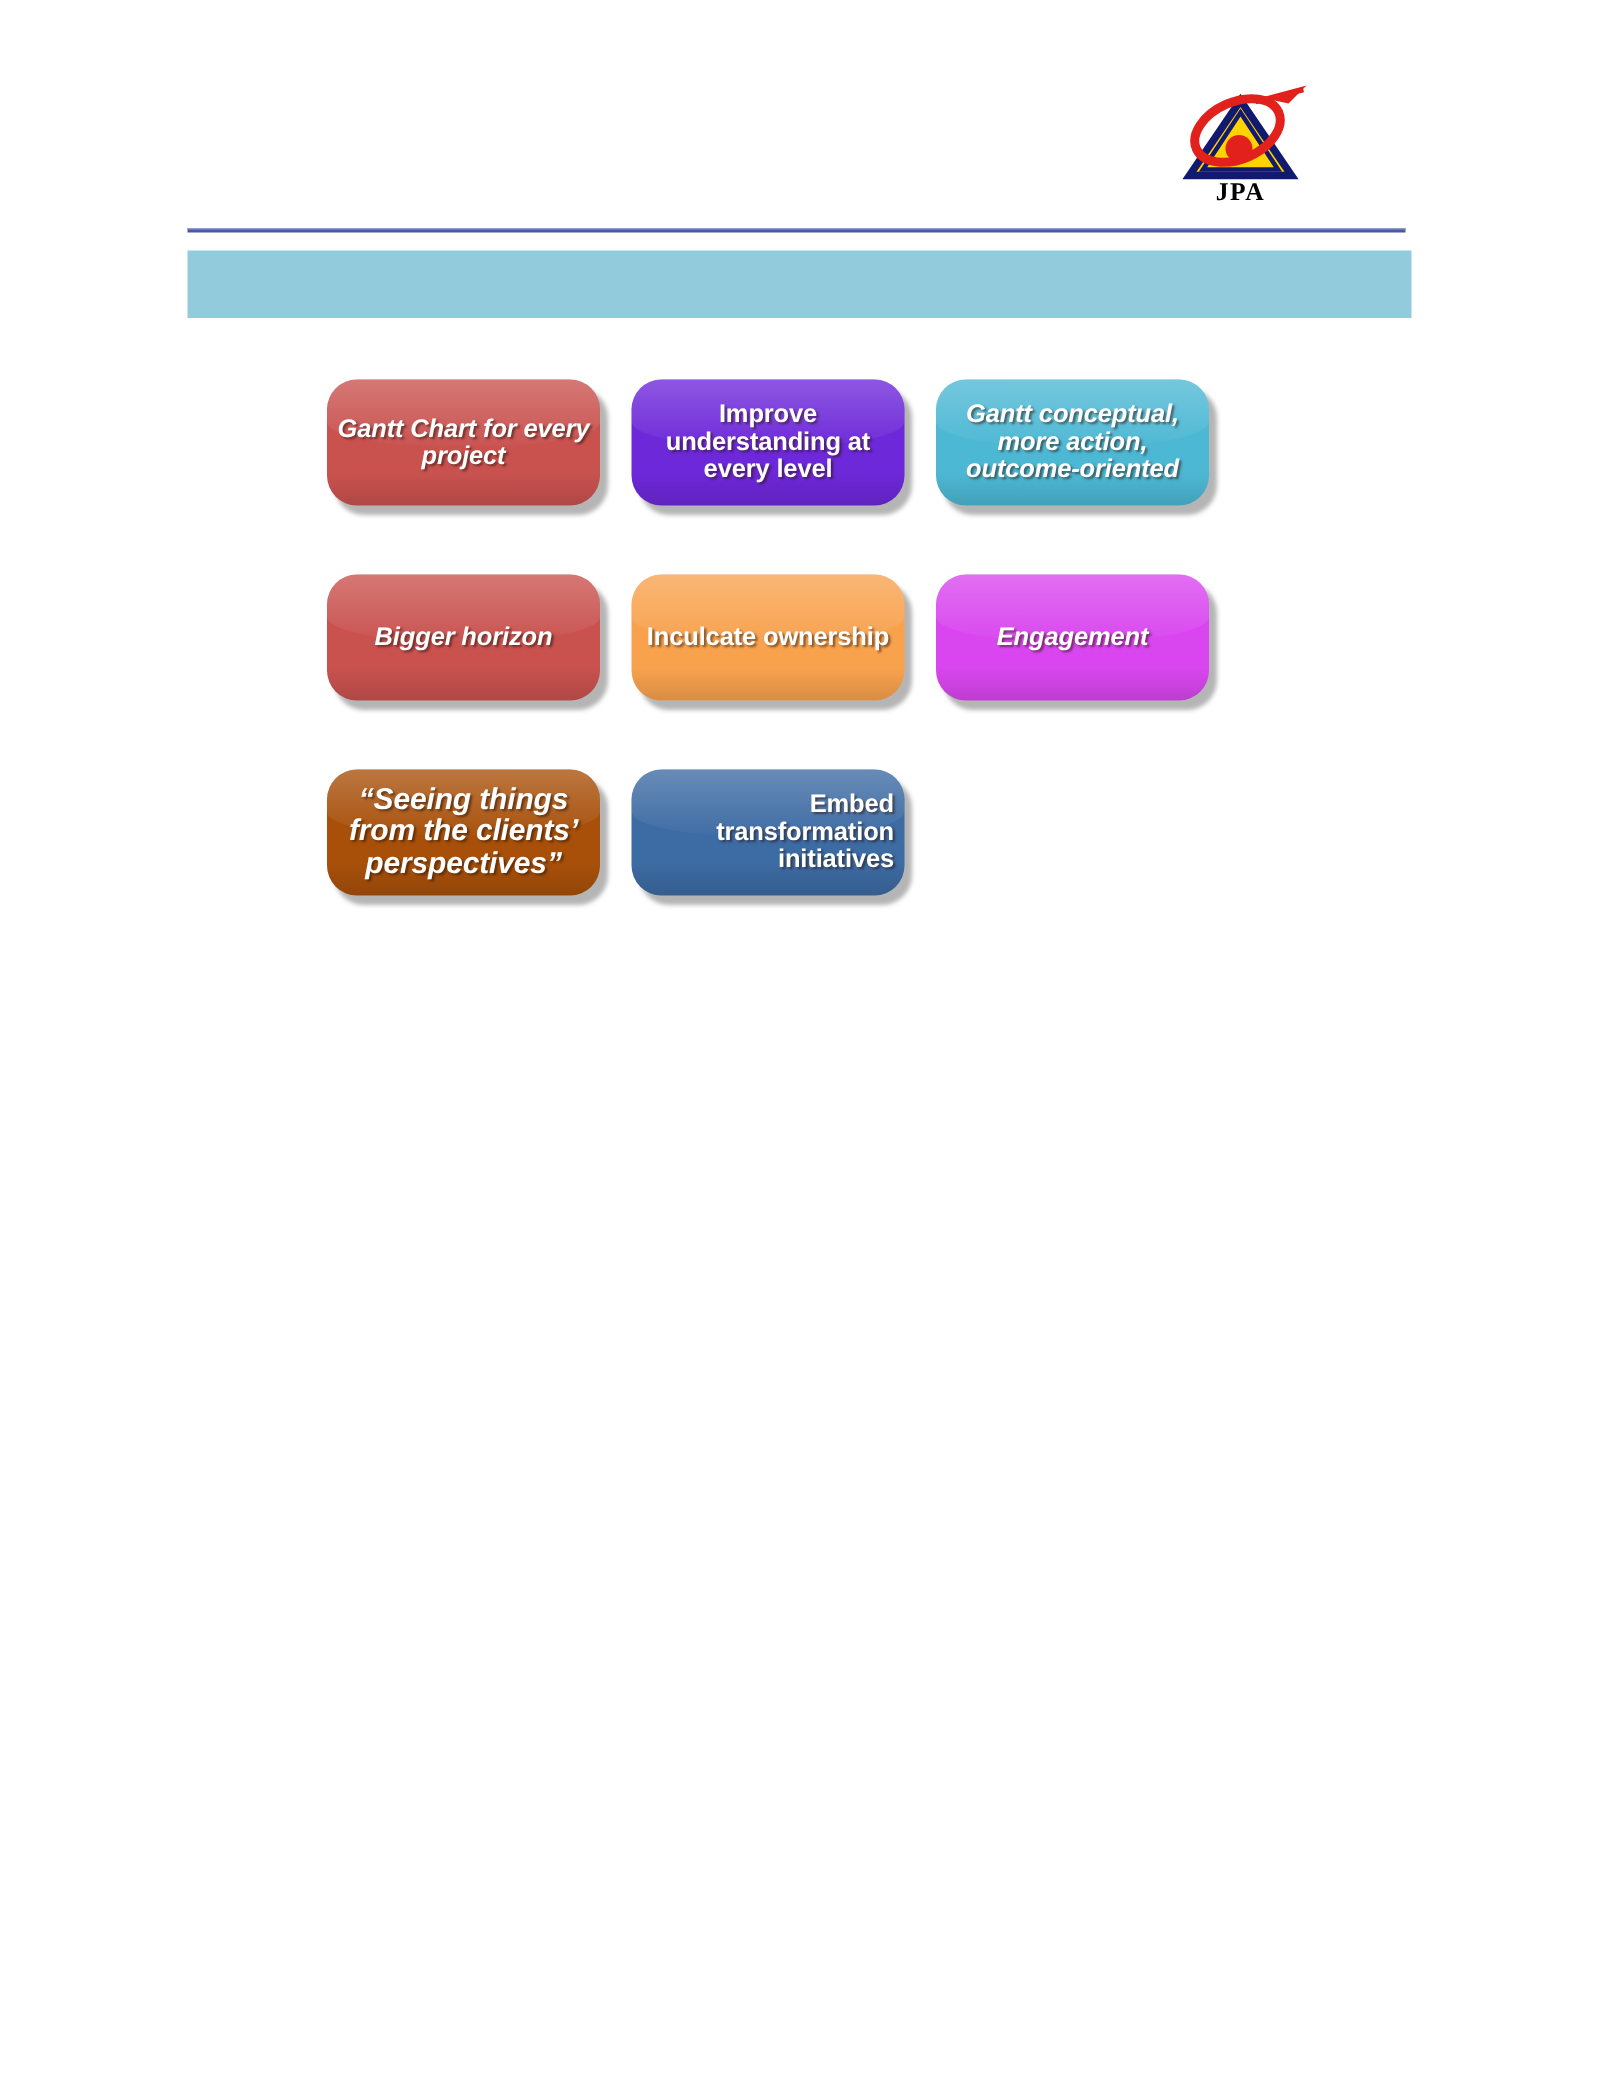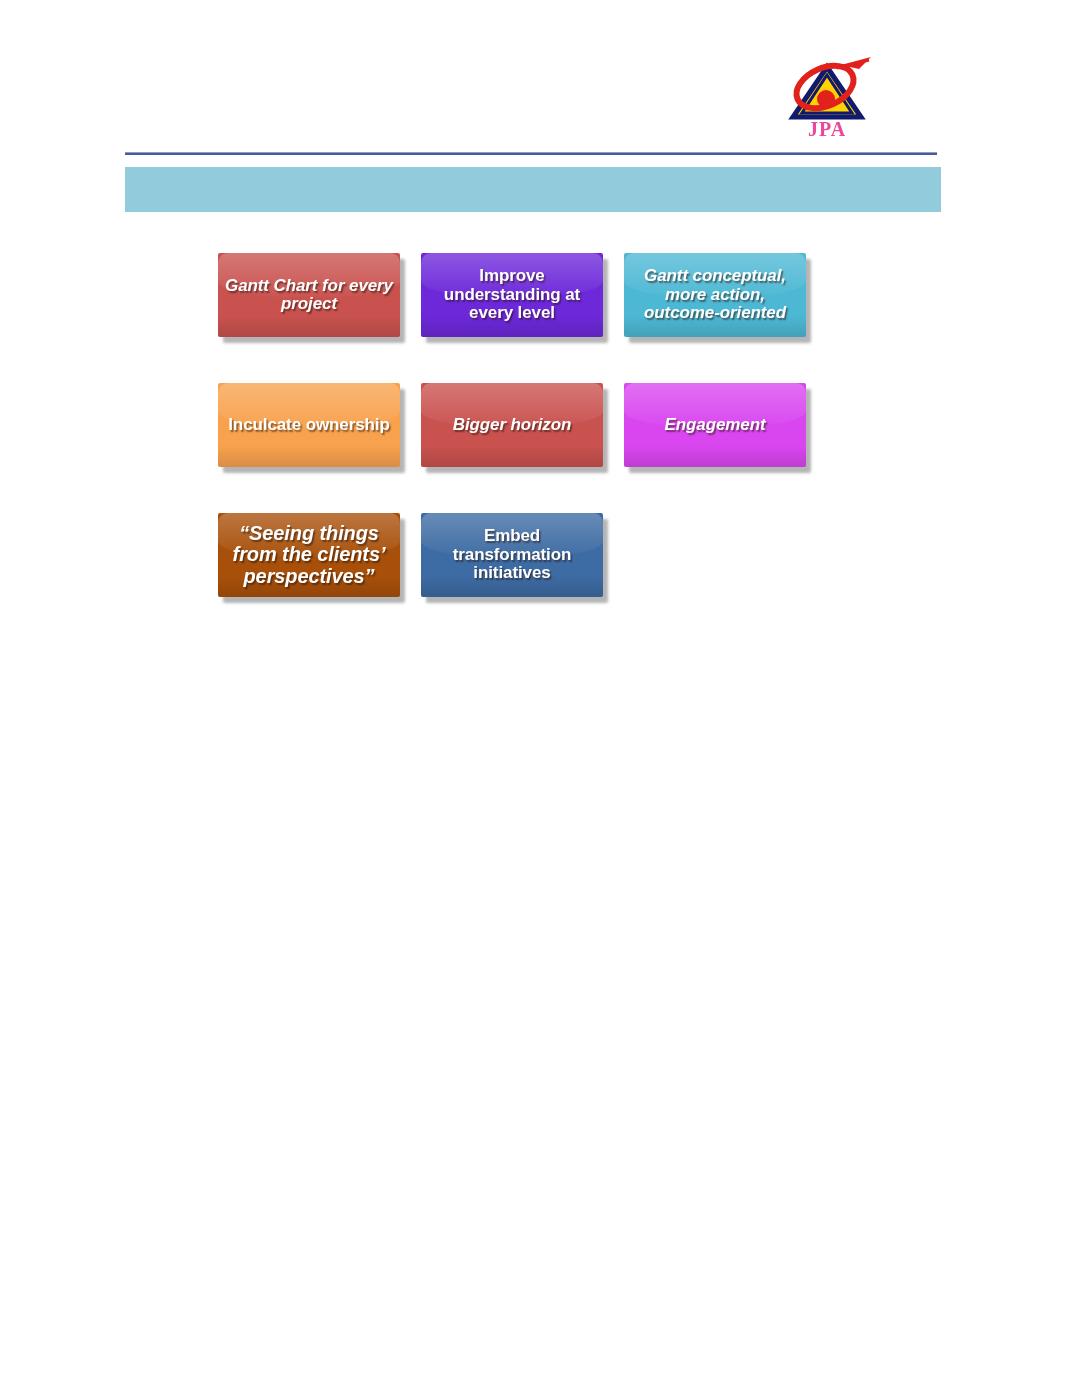--- a/index.html
+++ b/index.html
@@ -32,23 +32,23 @@
     height: 70px;
   }
   .logo-text {
     position: absolute;
     left: 0;
     top: 63px;
     width: 96px;
     text-align: center;
     font-family: "Liberation Serif", serif;
     font-weight: bold;
-    font-size: 20px;
+    font-size: 17px;
     letter-spacing: 1px;
-    color: #ec4899;
+    color: #000000;
   }
 
   
   .header-rule {
     position: absolute;
     left: 125px;
     top: 152px;
     width: 812px;
     height: 3px;
     background: #4a5a9e;
@@ -85,21 +85,21 @@
     position: relative;
     width: 187px;
     height: 118px;
   }
   .box {
     position: absolute;
     left: 0;
     top: 0;
     width: 182px;
     height: 84px;
-    border-radius: 2px;
+    border-radius: 20px;
     display: flex;
     align-items: center;
     justify-content: center;
     text-align: center;
     padding: 4px 7px;
     color: #ffffff;
     font-weight: bold;
     font-size: 17px;
     line-height: 1.08;
     letter-spacing: -0.1px;
@@ -171,42 +171,42 @@
     </div>
   </div>
 
   <div class="cell">
     <div class="box italic" style="background: rgb(77, 184, 212);">
       <span>Gantt conceptual, more action, outcome-oriented</span>
     </div>
   </div>
 
   <div class="cell">
+    <div class="box italic" style="background: rgb(201, 82, 79);">
+      <span>Bigger horizon</span>
+    </div>
+  </div>
+
+  <div class="cell">
     <div class="box" style="background: rgb(248, 162, 78);">
       <span>Inculcate ownership</span>
     </div>
   </div>
 
   <div class="cell">
-    <div class="box italic" style="background: rgb(201, 82, 79);">
-      <span>Bigger horizon</span>
-    </div>
-  </div>
-
-  <div class="cell">
     <div class="box italic" style="background: #d946ef;">
       <span>Engagement</span>
     </div>
   </div>
 
   <div class="cell">
     <div class="box italic small" style="background: rgb(168, 80, 10);">
       <span>“Seeing things from the clients’ perspectives”</span>
     </div>
   </div>
 
   <div class="cell">
-    <div class="box" style="background: rgb(61, 107, 163);">
+    <div class="box" style="background: rgb(61, 107, 163); text-align: right;">
       <span>Embed transformation initiatives</span>
     </div>
   </div>
 
 </div>
 
 </body></html>

